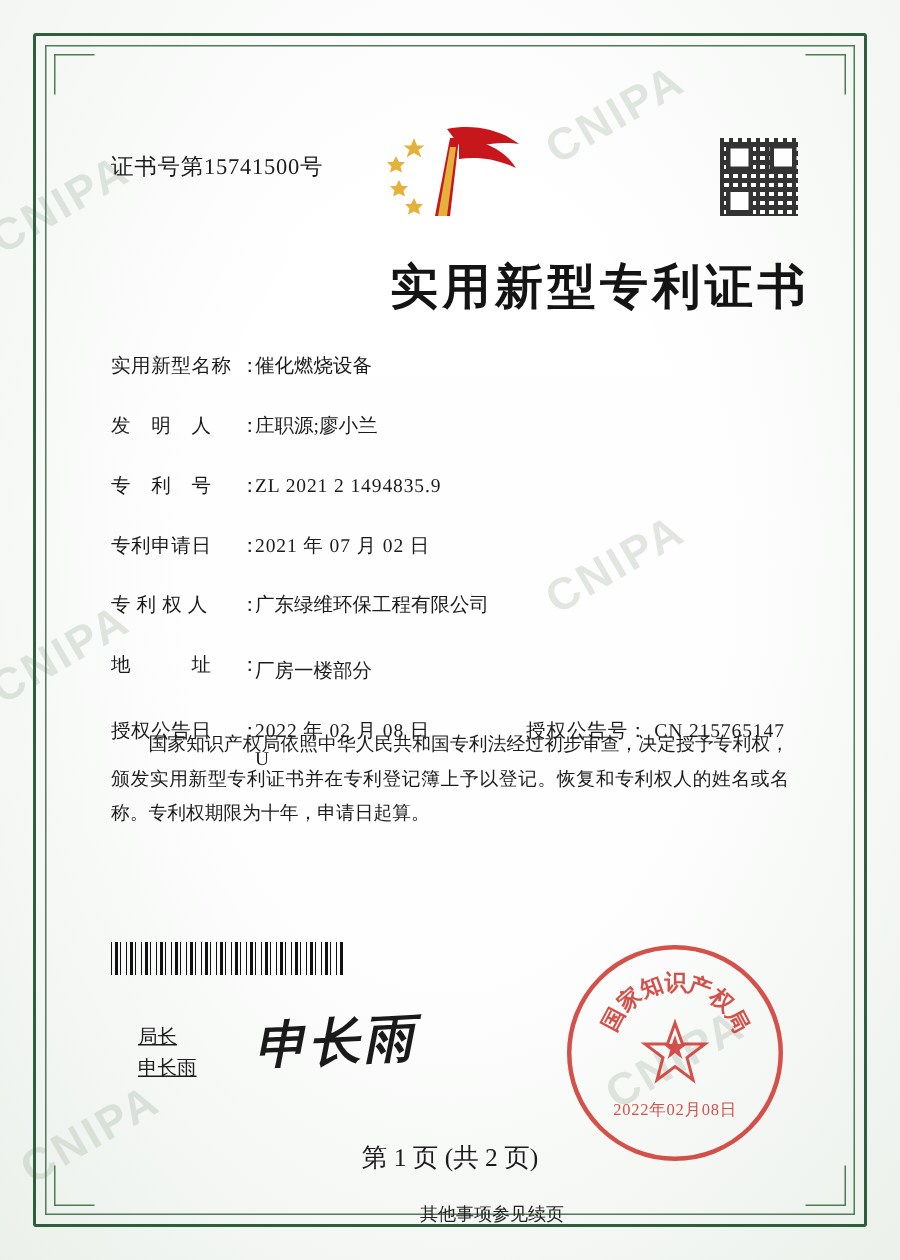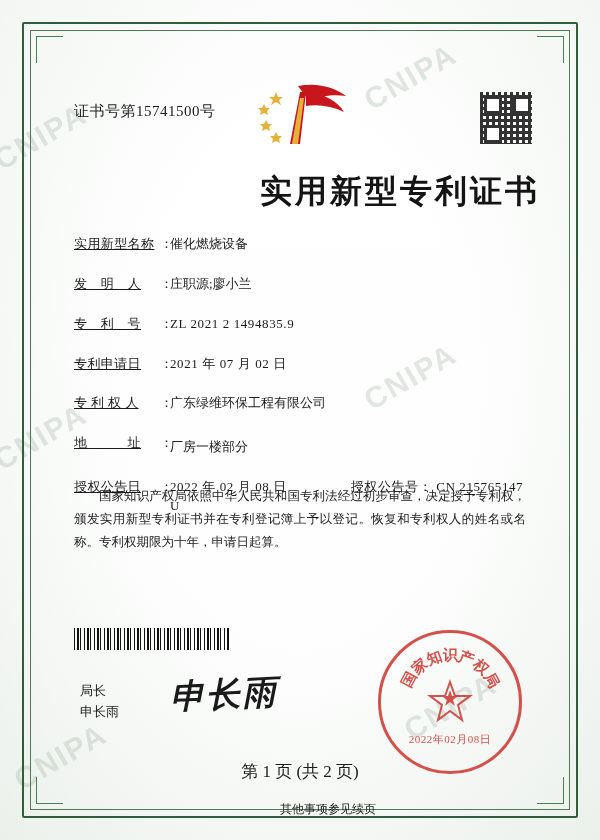--- a/index.html
+++ b/index.html
@@ -146,21 +146,20 @@
   .field {
     display: flex;
     align-items: flex-start;
     margin-bottom: 21px;
     line-height: 1.45;
   }
   .f-label {
     width: 86px;
     flex: none;
     letter-spacing: 0.4px;
-    text-decoration: underline;
   }
   .f-colon { width: 10px; flex: none; }
   .f-value { flex: 1; }
   .f-value.num { font-family: "Liberation Serif", serif; letter-spacing: 0.6px; }
   .f-sub { margin-top: 4px; }
   .inline-right {
     margin-left: 60px;
   }
 
   .para {
@@ -182,24 +181,25 @@
     width: 155px;
     height: 22px;
     background-image: repeating-linear-gradient(90deg,
       #111 0 1px, transparent 1px 3px,
       #111 3px 5px, transparent 5px 6px,
       #111 6px 7px, transparent 7px 10px);
   }
 
   .signer {
     position: absolute;
-    left: 20px;
+    left: 32px;
     top: 620px;
     font-size: 13px;
     line-height: 1.65;
+    text-decoration: underline;
   }
 
   .signature {
     position: absolute;
     left: 110px;
     top: 612px;
     font-size: 34px;
     font-family: "DejaVu Serif", serif;
     font-style: italic;
     font-weight: bold;

